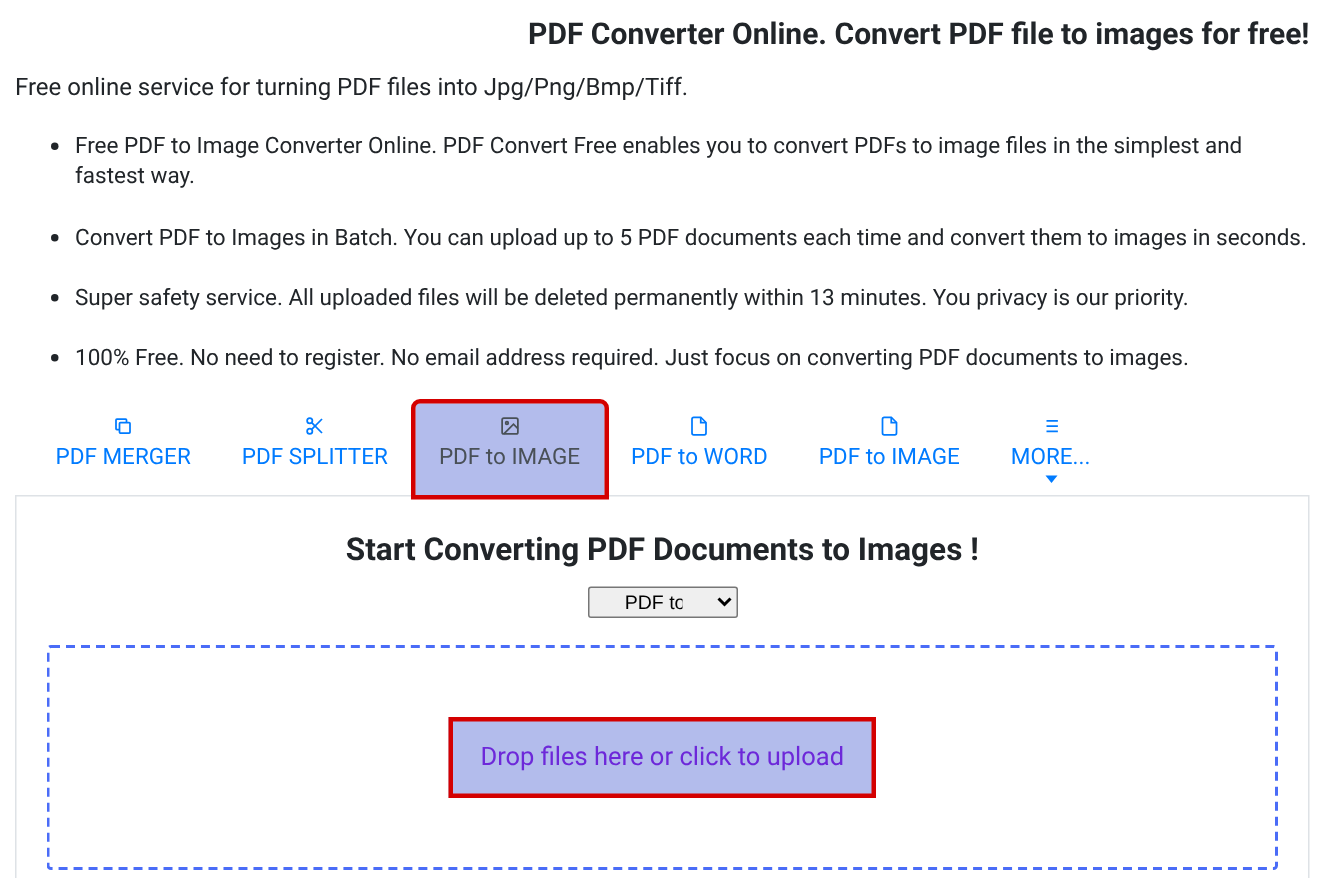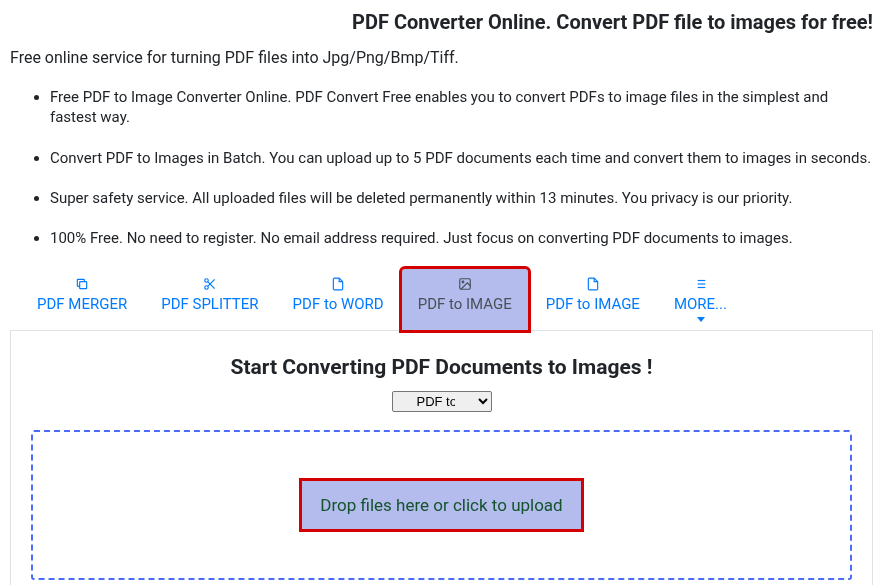--- a/index.html
+++ b/index.html
@@ -108,21 +108,21 @@
     display: flex;
     align-items: center;
     justify-content: center;
     margin-bottom: 18px;
   }
   .drop-inner {
     border: 3px solid #d40000;
     background: #b3bcec;
     padding: 14px 18px;
     font-size: 17px;
-    color: #14532d;
+    color: #6d28d9;
     cursor: pointer;
   }
   .button-row {
     text-align: center;
   }
   .btn {
     display: inline-block;
     padding: 8px 14px;
     font-size: 15px;
     border: 1px solid transparent;
@@ -172,35 +172,35 @@
   <a class="tab">
     <svg viewBox="0 0 24 24" fill="none" stroke="currentColor" stroke-width="2">
         <circle cx="6" cy="6" r="3"></circle>
         <circle cx="6" cy="18" r="3"></circle>
         <path d="M20 4 8.5 15.5"></path>
         <path d="M20 20 8.5 8.5"></path>
       </svg>
     <span>PDF SPLITTER</span>
   </a>
 
-  <a class="tab">
-    <svg viewBox="0 0 24 24" fill="none" stroke="currentColor" stroke-width="2">
-        <path d="M14 2H6a2 2 0 0 0-2 2v16a2 2 0 0 0 2 2h12a2 2 0 0 0 2-2V8z"></path>
-        <path d="M14 2v6h6"></path>
-      </svg>
-    <span>PDF to WORD</span>
-  </a>
-
   <a class="tab active highlight">
     <svg viewBox="0 0 24 24" fill="none" stroke="currentColor" stroke-width="2">
         <rect x="3" y="3" width="18" height="18" rx="2"></rect>
         <circle cx="8.5" cy="8.5" r="1.5"></circle>
         <path d="m21 15-5-5L5 21"></path>
       </svg>
     <span>PDF to IMAGE</span>
+  </a>
+
+  <a class="tab">
+    <svg viewBox="0 0 24 24" fill="none" stroke="currentColor" stroke-width="2">
+        <path d="M14 2H6a2 2 0 0 0-2 2v16a2 2 0 0 0 2 2h12a2 2 0 0 0 2-2V8z"></path>
+        <path d="M14 2v6h6"></path>
+      </svg>
+    <span>PDF to WORD</span>
   </a>
 
   <a class="tab">
     <svg viewBox="0 0 24 24" fill="none" stroke="currentColor" stroke-width="2">
         <path d="M14 2H6a2 2 0 0 0-2 2v16a2 2 0 0 0 2 2h12a2 2 0 0 0 2-2V8z"></path>
         <path d="M14 2v6h6"></path>
       </svg>
     <span>PDF to IMAGE</span>
   </a>
 

